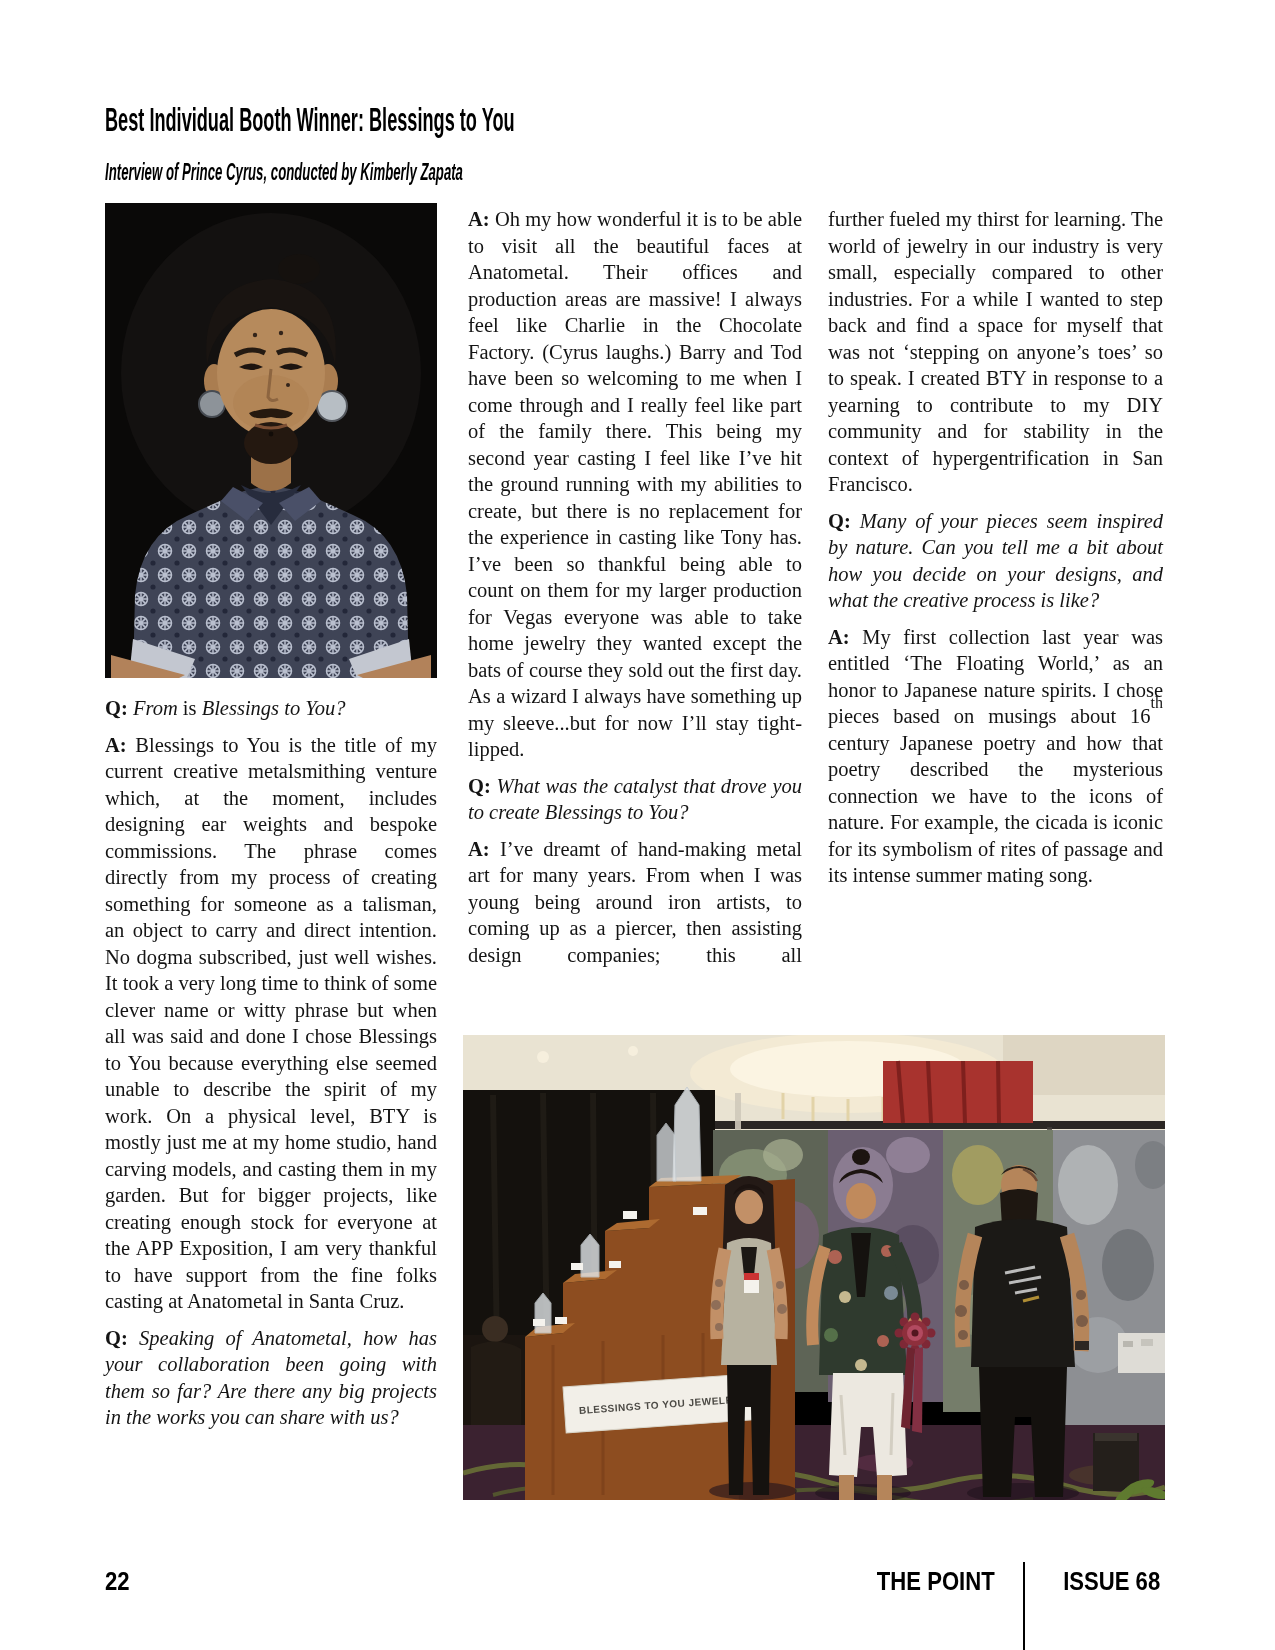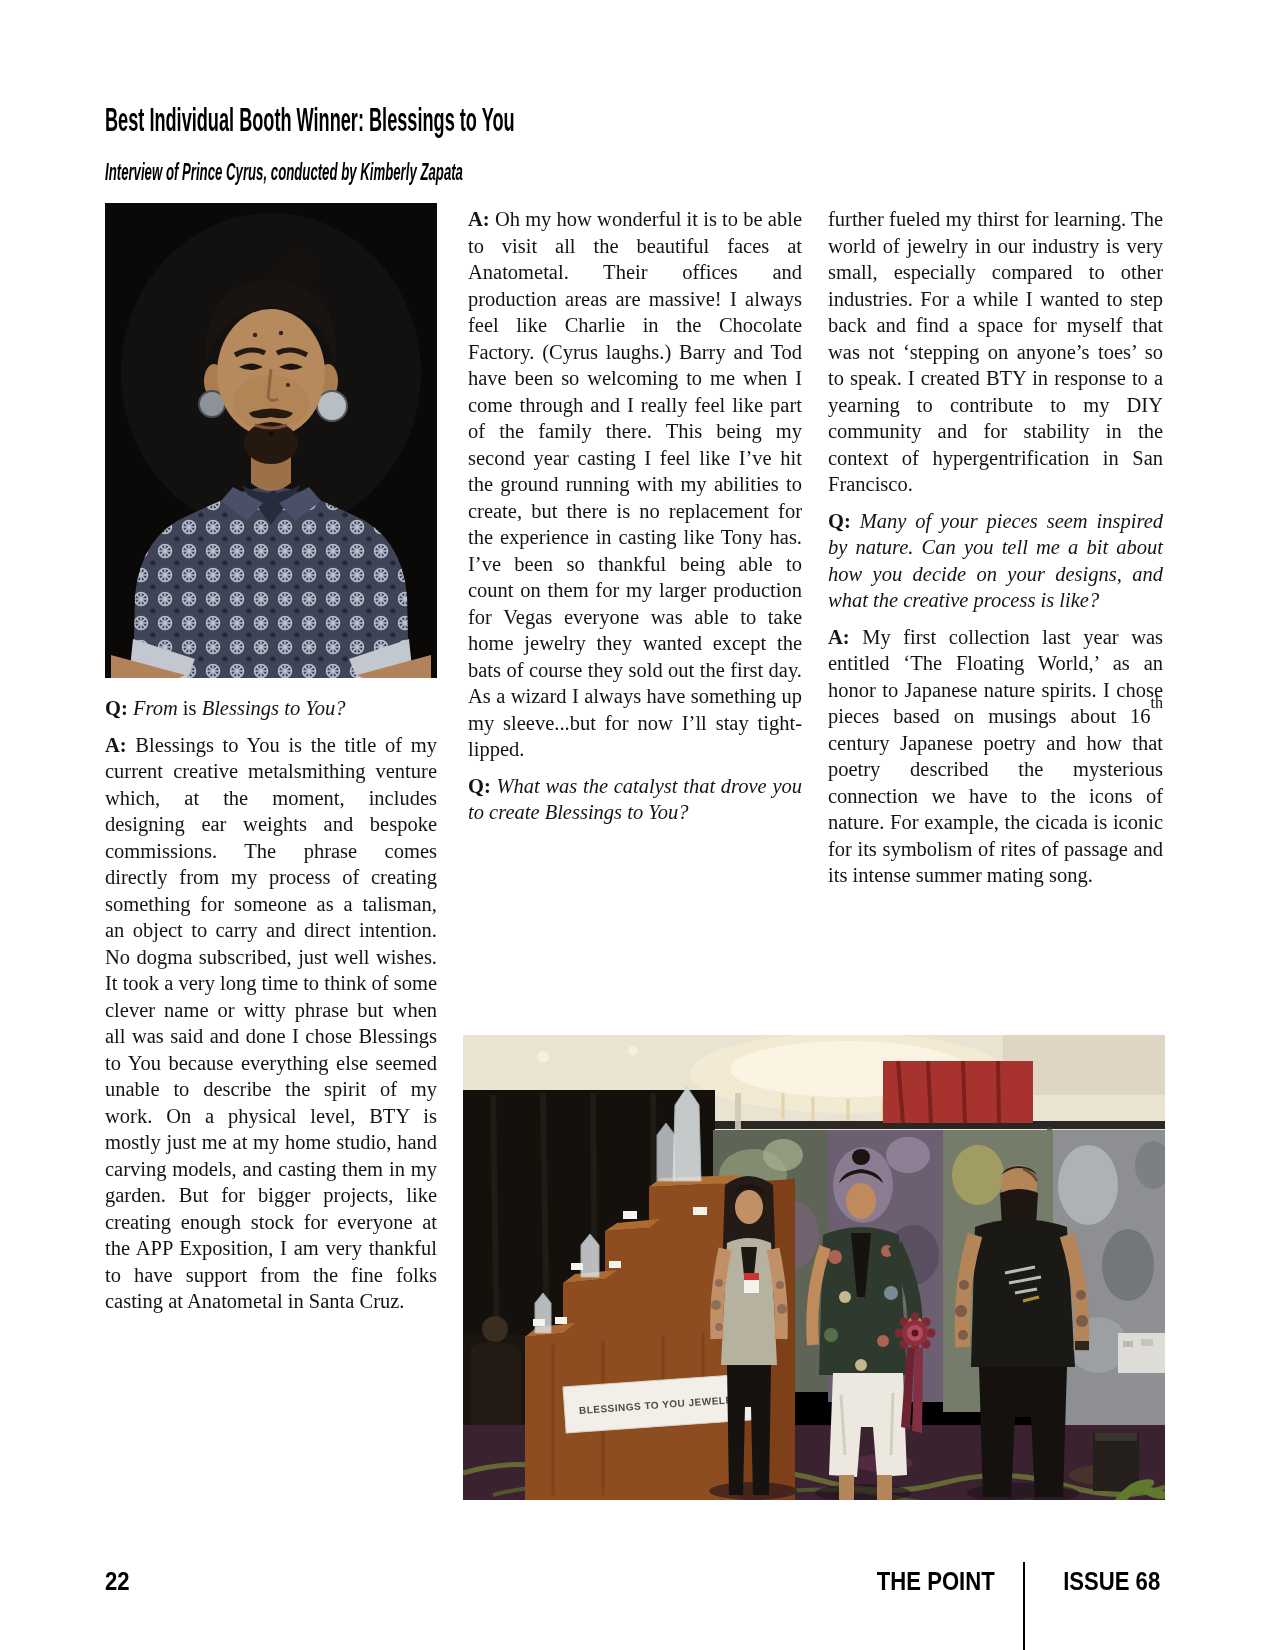--- a/index.html
+++ b/index.html
@@ -92,27 +92,29 @@
       <circle cx="176" cy="130" r="2.2" fill="#33241a"></circle>
       <circle cx="183" cy="182" r="2" fill="#33241a"></circle>
       <circle cx="166" cy="231" r="2.4" fill="#120c08"></circle>
     </svg>
   </div>
 
   <p class="q"><span class="prefix">Q:</span> <span>From </span><span class="roman">is </span><span>Blessings to You?</span></p>
 
   <p class="a"><span class="prefix">A:</span> <span>Blessings to You is the title of my current creative metalsmithing venture which, at the moment, includes designing ear weights and bespoke commissions. The phrase comes directly from my process of creating something for someone as a talisman, an object to carry and direct intention. No dogma subscribed, just well wishes. It took a very long time to think of some clever name or witty phrase but when all was said and done I chose Blessings to You because everything else seemed unable to describe the spirit of my work. On a physical level, BTY is mostly just me at my home studio, hand carving models, and casting them in my garden. But for bigger projects, like creating enough stock for everyone at the APP Exposition, I am very thankful to have support from the fine folks casting at Anatometal in Santa Cruz.</span></p>
 
+  <p class="q"><span class="prefix">Q:</span> <span>Speaking of Anatometal, how has your collaboration been going with them so far? Are there any big projects in the works you can share with us?</span></p>
 </div>
 
 <div class="abs col" style="left:468px;top:206px;width:334px;">
   <p class="a"><span class="prefix">A:</span> <span>Oh my how wonderful it is to be able to visit all the beautiful faces at Anatometal. Their offices and production areas are massive! I always feel like Charlie in the Chocolate Factory. (Cyrus laughs.) Barry and Tod have been so welcoming to me when I come through and I really feel like part of the family there. This being my second year casting I feel like I’ve hit the ground running with my abilities to create, but there is no replacement for the experience in casting like Tony has. I’ve been so thankful being able to count on them for my larger production for Vegas everyone was able to take home jewelry they wanted except the bats of course they sold out the first day. As a wizard I always have something up my sleeve...but for now I’ll stay tight-lipped.</span></p>
 
   <p class="q"><span class="prefix">Q:</span> <span>What was the catalyst that drove you to create Blessings to You?</span></p>
 
+  <p class="a cont"><span class="prefix">A:</span> <span>I’ve dreamt of hand-making metal art for many years. From when I was young being around iron artists, to coming up as a piercer, then assisting design companies; this all</span></p>
 </div>
 
 <div class="abs col" style="left:828px;top:206px;width:335px;">
   <p><span>further fueled my thirst for learning. The world of jewelry in our industry is very small, especially compared to other industries. For a while I wanted to step back and find a space for myself that was not ‘stepping on anyone’s toes’ so to speak. I created BTY in response to a yearning to contribute to my DIY community and for stability in the context of hypergentrification in San Francisco.</span></p>
 
   <p class="q"><span class="prefix">Q:</span> <span>Many of your pieces seem inspired by nature. Can you tell me a bit about how you decide on your designs, and what the creative process is like?</span></p>
 
   <p class="a"><span class="prefix">A:</span> <span>My first collection last year was entitled ‘The Floating World,’ as an honor to Japanese nature spirits. I chose pieces based on musings about 16</span><sup class="ord">th</sup><span> century Japanese poetry and how that poetry described the mysterious connection we have to the icons of nature. For example, the cicada is iconic for its symbolism of rites of passage and its intense summer mating song.</span></p>
 
 </div>

